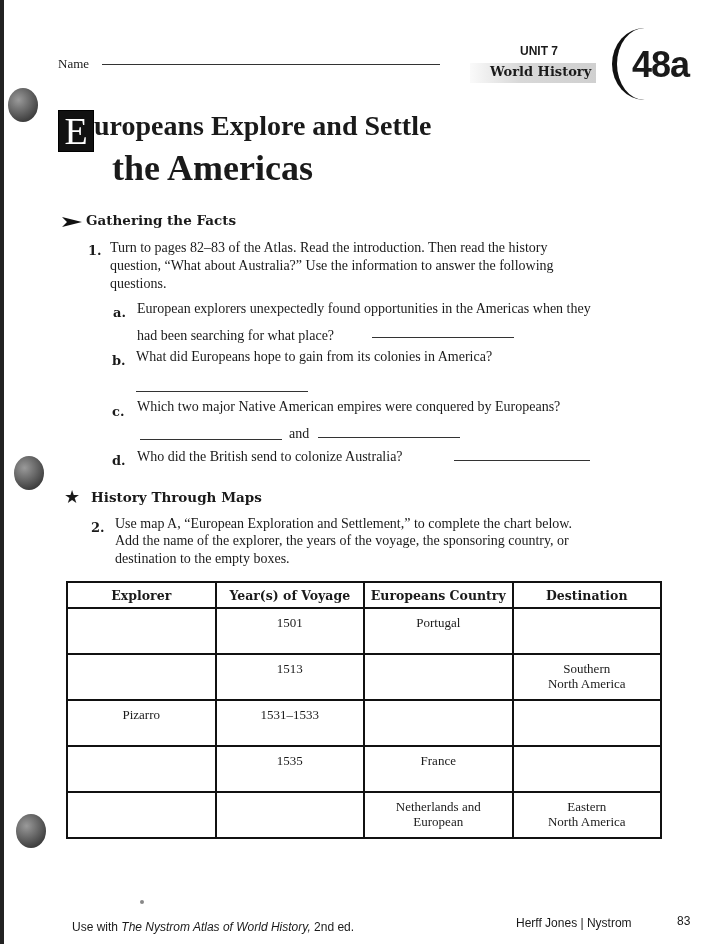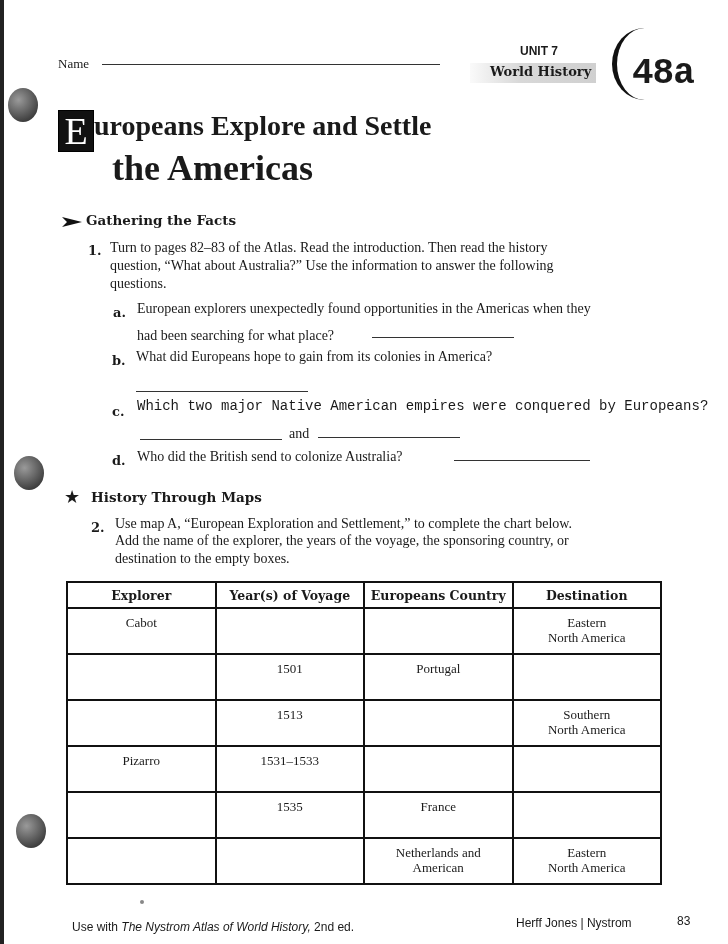--- a/index.html
+++ b/index.html
@@ -6,21 +6,21 @@
   body{width:728px;height:944px;background:#fff;position:relative;overflow:hidden;font-family:"DejaVu Serif",serif;color:#1a1a1a;}
   .leftedge{position:absolute;left:0;top:0;width:4px;height:944px;background:#222;}
   .abs{position:absolute;margin-top:16px;}
   .holepunch{position:absolute;width:30px;height:34px;border-radius:50%;background:radial-gradient(circle at 35% 35%,#9a9a9a,#444 70%,#222);}
   .name-label{left:58px;top:40px;font-family:"Liberation Serif",serif;font-size:13px;}
   .name-line{left:102px;top:48px;width:338px;border-bottom:1px solid #333;}
   .unit{left:520px;top:28px;font-family:"Liberation Sans",sans-serif;font-weight:bold;font-size:12px;}
   .subject-band{left:470px;top:47px;width:126px;height:20px;background:linear-gradient(90deg,#fafafa,#d8d8d8 40%,#d0d0d0);}
   .subject{left:490px;top:48px;font-family:"DejaVu Serif",serif;font-weight:bold;font-size:13px;}
   .arc{left:612px;top:12px;width:60px;height:72px;border-left:5px solid #111;border-radius:50%;}
-  .pagenum{left:632px;top:37px;font-family:Liberation Mono, monospace;font-weight:bold;font-size:36px;letter-spacing:-1px;}
+  .pagenum{left:632px;top:28px;font-family:Liberation Sans, sans-serif;font-weight:bold;font-size:36px;letter-spacing:-1px;}
   .bigE{left:58px;top:94px;width:34px;height:40px;background:#111;color:#fff;font-family:"Liberation Serif",serif;font-size:38px;line-height:40px;text-align:center;border:1px solid #000;}
   .title1{left:94px;top:90px;font-family:"Liberation Serif",serif;font-weight:bold;font-size:28px;line-height:40px;text-align:center;}
   .title2{left:112px;top:132px;font-family:"Liberation Serif",serif;font-weight:bold;font-size:36px;line-height:40px;}
   .section{font-family:"DejaVu Serif",serif;font-weight:bold;font-size:13.5px;}
   .body{font-family:"Liberation Serif",serif;font-size:14px;line-height:19px;}
   .qnum{font-family:"DejaVu Serif",serif;font-weight:bold;font-size:13px;}
   .blank{border-bottom:1px solid #333;height:1px;}
   table.chart{position:absolute;left:66px;top:581px;width:596px;border-collapse:collapse;font-family:"Liberation Serif",serif;font-size:13px;}
   table.chart th,table.chart td{border:2px solid #111;text-align:center;vertical-align:top;}
   table.chart th{font-family:"DejaVu Serif",serif;font-weight:bold;font-size:12.5px;height:20px;padding:2px 2px;vertical-align:middle;}
@@ -65,21 +65,21 @@
 <div class="abs qnum" style="left:113px;top:289px;">a.</div>
 <div class="abs body" style="left:137px;top:283px;">European explorers unexpectedly found opportunities in the Americas when they</div>
 <div class="abs body" style="left:137px;top:310px;">had been searching for what place?</div>
 <div class="abs blank" style="left:372px;top:320px;width:142px;"></div>
 
 <div class="abs qnum" style="left:112px;top:337px;">b.</div>
 <div class="abs body" style="left:136px;top:331px;">What did Europeans hope to gain from its colonies in America?</div>
 <div class="abs blank" style="left:136px;top:374px;width:172px;"></div>
 
 <div class="abs qnum" style="left:112px;top:388px;">c.</div>
-<div class="abs body" style="left:137px;top:381px;font-family:Liberation Mono, monospace;">Which two major Native American empires were conquered by Europeans?</div>
+<div class="abs body" style="left:137px;top:381px;">Which two major Native American empires were conquered by Europeans?</div>
 <div class="abs blank" style="left:140px;top:422px;width:142px;"></div>
 <div class="abs body" style="left:289px;top:408px;">and</div>
 <div class="abs blank" style="left:318px;top:420px;width:142px;"></div>
 
 <div class="abs qnum" style="left:112px;top:437px;">d.</div>
 <div class="abs body" style="left:137px;top:431px;">Who did the British send to colonize Australia?</div>
 <div class="abs blank" style="left:454px;top:443px;width:136px;"></div>
 
 <div class="abs" style="left:64px;top:470px;font-size:18px;">★</div>
 <div class="abs section" style="left:91px;top:473px;">History Through Maps</div>
@@ -92,27 +92,20 @@
 <table class="chart">
   <thead>
     <tr>
       <th style="width:25%">Explorer</th>
       <th style="width:25%">Year(s) of Voyage</th>
       <th style="width:25%">Europeans Country</th>
       <th style="width:25%">Destination</th>
     </tr>
   </thead>
   <tbody id="tbody">
-      <tr>
-        <td style="white-space: pre-line;">Cabot</td>
-        <td style="white-space: pre-line;"></td>
-        <td style="white-space: pre-line;"></td>
-        <td style="white-space: pre-line;">Eastern
-North America</td>
-      </tr>
       <tr>
         <td style="white-space: pre-line;"></td>
         <td style="white-space: pre-line;">1501</td>
         <td style="white-space: pre-line;">Portugal</td>
         <td style="white-space: pre-line;"></td>
       </tr>
       <tr>
         <td style="white-space: pre-line;"></td>
         <td style="white-space: pre-line;">1513</td>
         <td style="white-space: pre-line;"></td>
@@ -128,21 +121,21 @@
       <tr>
         <td style="white-space: pre-line;"></td>
         <td style="white-space: pre-line;">1535</td>
         <td style="white-space: pre-line;">France</td>
         <td style="white-space: pre-line;"></td>
       </tr>
       <tr>
         <td style="white-space: pre-line;"></td>
         <td style="white-space: pre-line;"></td>
         <td style="white-space: pre-line;">Netherlands and
-American</td>
+European</td>
         <td style="white-space: pre-line;">Eastern
 North America</td>
       </tr>
     </tbody>
 </table>
 
 <div class="abs" style="left:140px;top:884px;width:4px;height:4px;border-radius:50%;background:#888;"></div>
 <div class="abs footer-left">
   <span>Use with </span><i>The Nystrom Atlas of World History,</i><span> 2nd ed.</span>
 </div>

